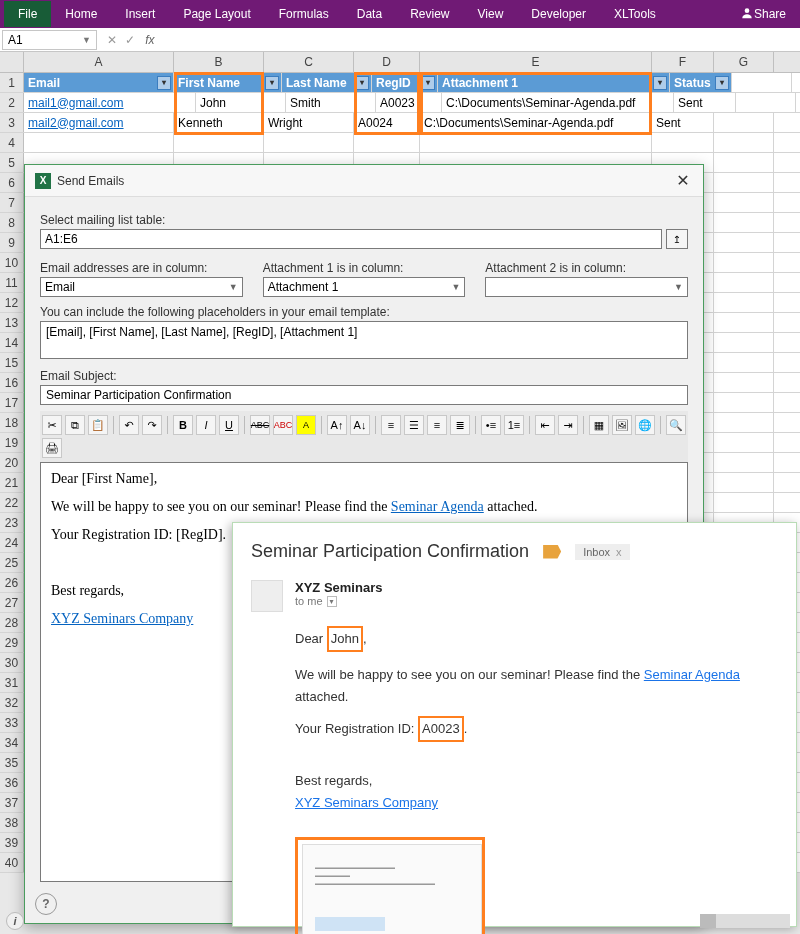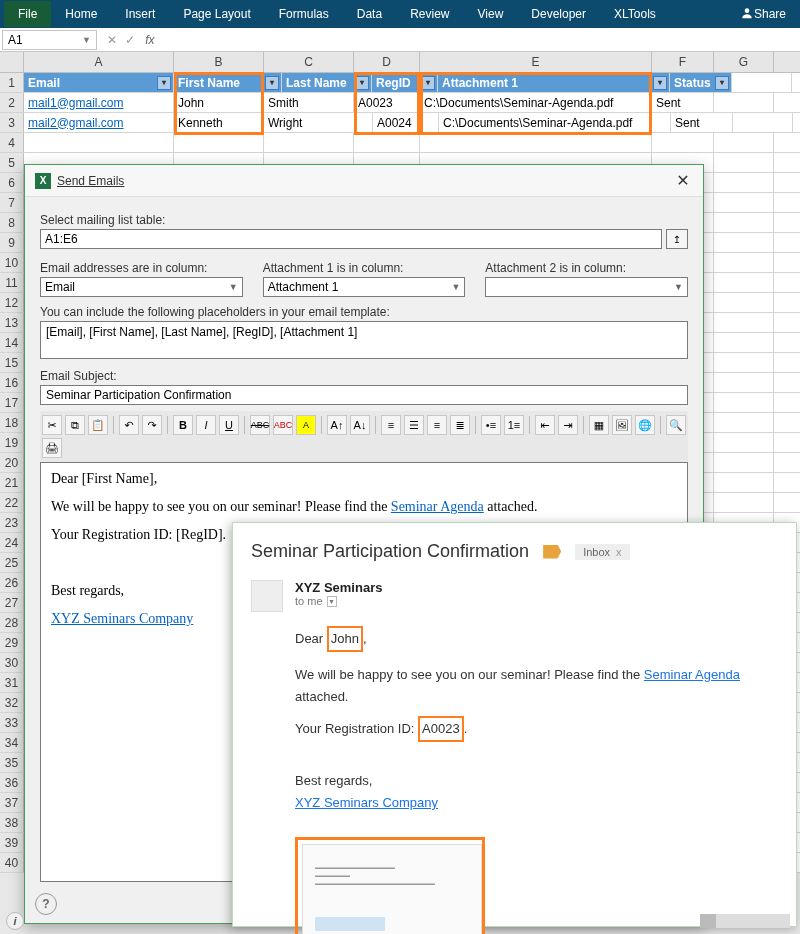--- a/index.html
+++ b/index.html
@@ -8,21 +8,21 @@
     font-family: "Segoe UI", Arial, sans-serif;
     font-size: 12px;
     background: #e8e8e8;
     width: 800px;
     height: 934px;
     overflow: hidden;
     position: relative;
   }
   
   .ribbon {
-    background: #0c4a6e;
+    background: #701a75;
     height: 28px;
     display: flex;
     align-items: center;
     color: white;
     font-size: 12px;
     padding: 0 4px;
   }
   .ribbon-tab {
     padding: 6px 14px;
     cursor: pointer;
@@ -140,21 +140,21 @@
     display:flex; align-items:center; gap:6px;
     padding: 6px 10px;
     border-bottom: 1px solid #ddd;
     background: #f7f7f7;
   }
   .dlg-title .xicon {
     width:16px; height:16px; background:#217346; color:white;
     display:flex;align-items:center;justify-content:center;
     font-size:10px;font-weight:bold;
   }
-  .dlg-title .ttl { font-weight: normal; color:#333;text-decoration:underline;}
+  .dlg-title .ttl { font-weight: normal; color:#333;}
   .dlg-title .spacer { flex:1; }
   .dlg-close { width:20px; font-size:16px; text-align:center; cursor:pointer; color:#333;}
   .dlg-body { padding: 10px 15px; }
   .dlg-label { color:#333; margin: 6px 0 2px; }
   .dlg-row { display:flex; gap:4px; margin-bottom: 6px;}
   .txtbox {
     flex:1; background:white; border:1px solid #7a7a7a;
     padding: 2px 4px; height: 20px; display:flex; align-items:center;
   }
   .refbtn {
@@ -352,38 +352,38 @@
       </div>
     <div class="cell hdr-cell" style="width:62px">
         <span>Status</span>
         <span class="filt">▾</span>
       </div>
     <div class="cell" style="width:60px"></div>
   </div>
 
   <div class="row">
     <div class="row-h">2</div>
-    <div class="cell" style="width:150px">
+    <div class="cell" style="width:172px">
         <span class="link">mail1@gmail.com</span>
       </div>
     <div class="cell" style="width:90px">John</div>
     <div class="cell" style="width:90px">Smith</div>
     <div class="cell" style="width:66px">A0023</div>
     <div class="cell" style="width:232px">C:\Documents\Seminar-Agenda.pdf</div>
     <div class="cell" style="width:62px">Sent</div>
     <div class="cell" style="width:60px"></div>
   </div>
 
   <div class="row">
     <div class="row-h">3</div>
     <div class="cell" style="width:150px">
         <span class="link">mail2@gmail.com</span>
       </div>
     <div class="cell" style="width:90px">Kenneth</div>
-    <div class="cell" style="width:109px">Wright</div>
+    <div class="cell" style="width:90px">Wright</div>
     <div class="cell" style="width:66px">A0024</div>
     <div class="cell" style="width:232px">C:\Documents\Seminar-Agenda.pdf</div>
     <div class="cell" style="width:62px">Sent</div>
     <div class="cell" style="width:60px"></div>
   </div>
 
   <div id="empty-rows">
       <div class="row">
         <div class="row-h">4</div>
         <div class="cell" style="width:150px"></div>

